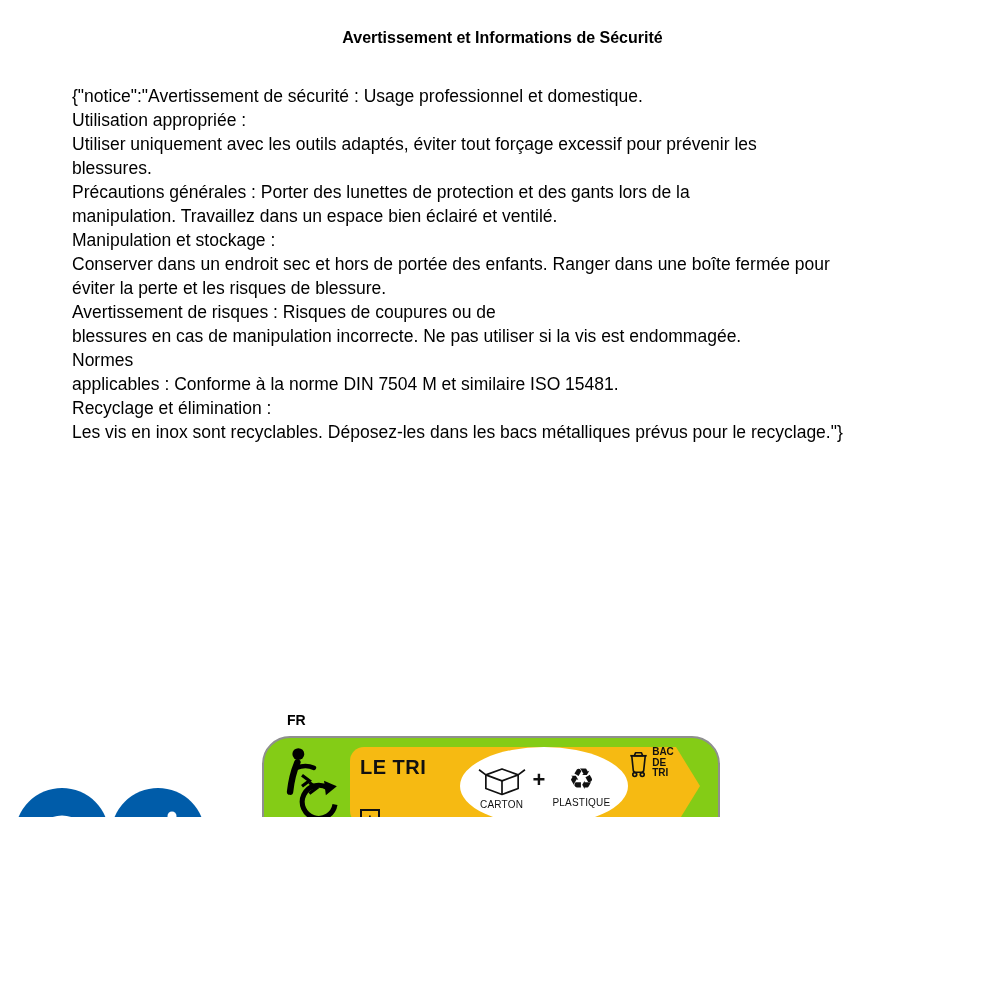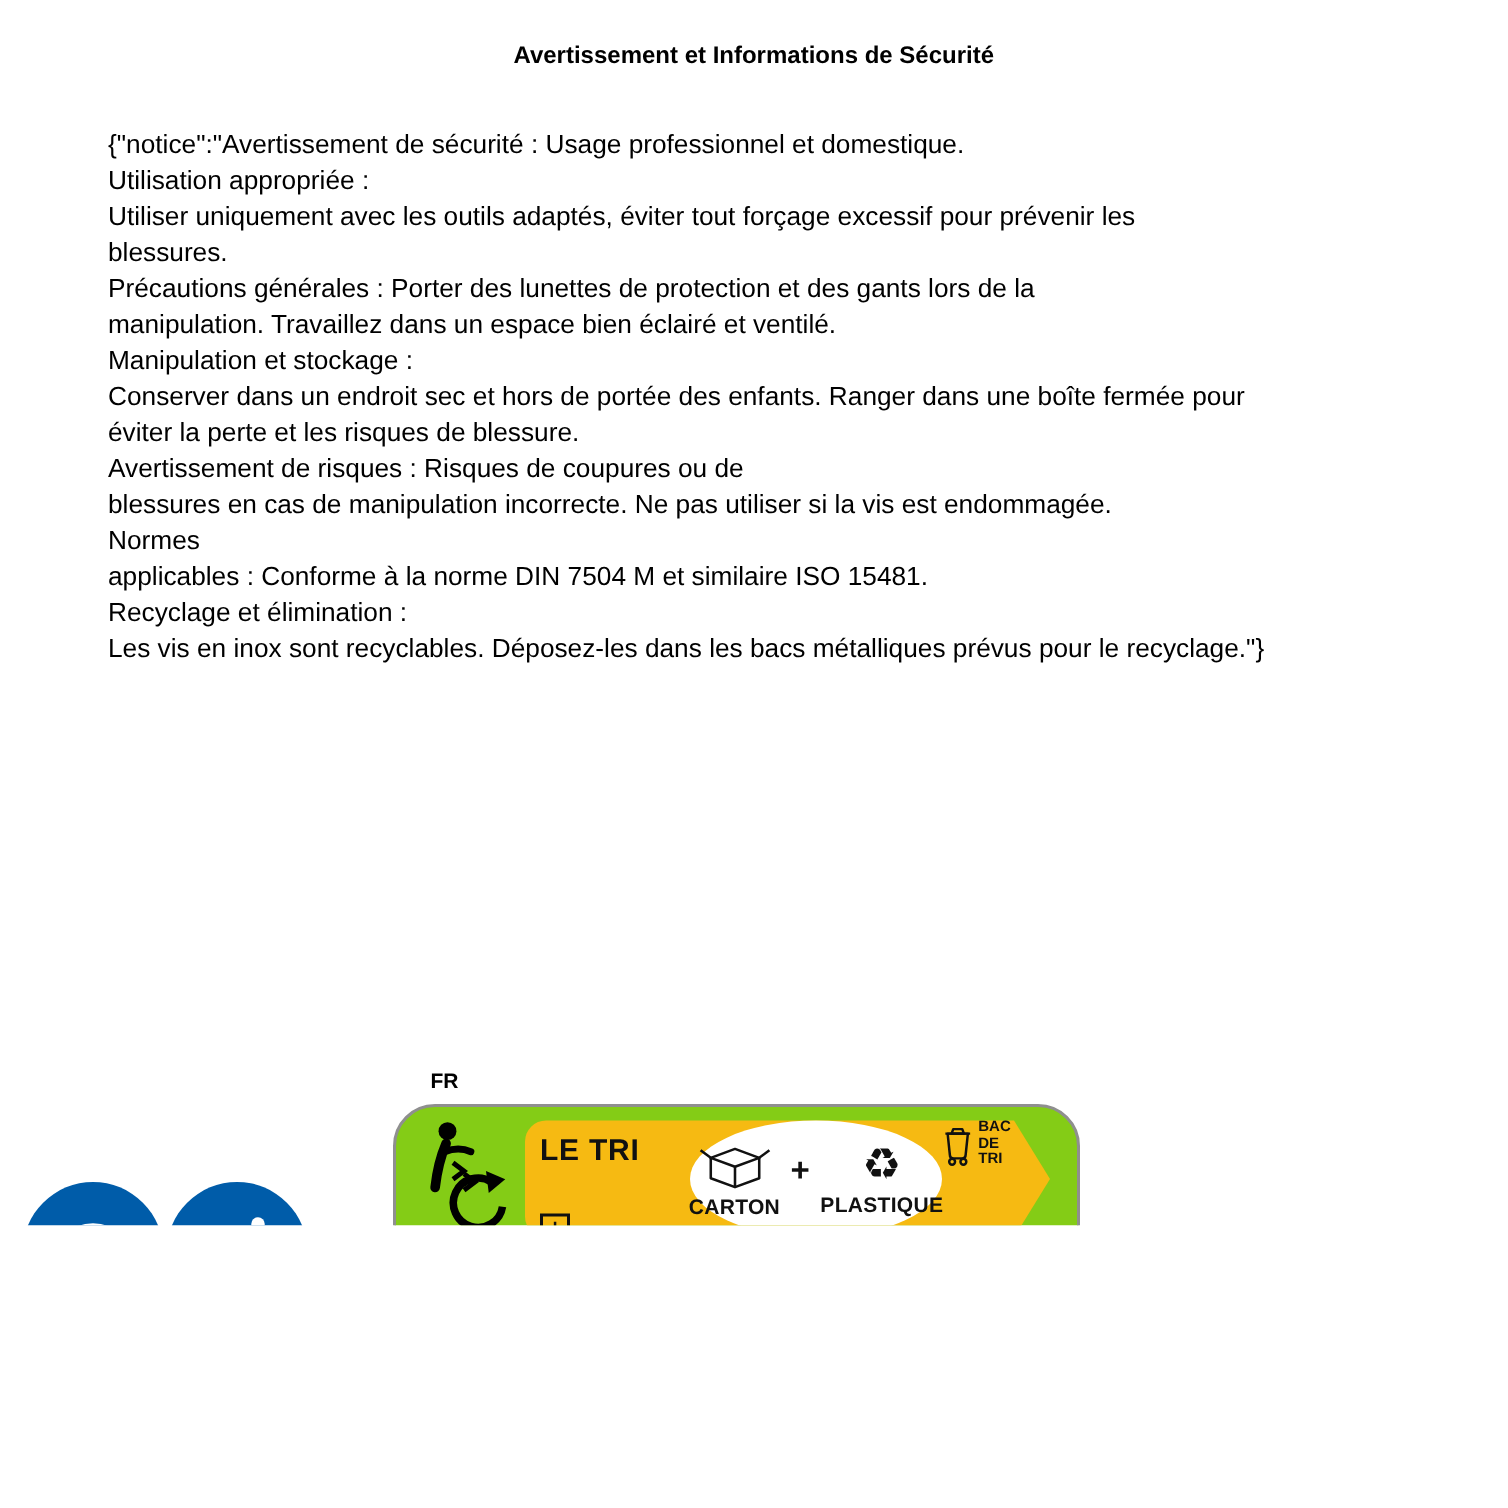--- a/index.html
+++ b/index.html
@@ -51,21 +51,21 @@
     width:20px; height:20px; border:2.5px solid #111; display:flex;
     align-items:center; justify-content:center; font-size:15px; font-weight:bold; color:#111;
   }
   .tri-line2 .word { font-size:20px; font-weight:bold; color:#111;margin-top:48px; }
   .materials-oval {
     position:absolute; left:196px; top:9px; width:168px; height:78px;
     background:#fff; border-radius:50%;
     display:flex; align-items:center; justify-content:center; gap:7px;
   }
   .material { display:flex; flex-direction:column; align-items:center; gap:2px; }
-  .material-label { font-size:14px; font-weight:bold; letter-spacing:0.2px; color:#111; }
+  .material-label { font-size:10px; font-weight:normal; letter-spacing:0.2px; color:#111; }
   .materials-plus { font-size:22px; font-weight:bold; margin-top:-12px; color:#111; }
   .carton { width:48px; height:34px; }
   .recycle-glyph { font-size:29px; line-height:31px; color:#111; }
   .bac-zone {
     position:absolute; left:362px; top:9px; width:50px; height:78px;
     display:flex; justify-content:center; gap:3px;
   }
   .bin { width:21px; height:31px; }
   .bac-text div { font-size:10px; font-weight:bold; line-height:10.5px; color:#111; }
   .slogan {

